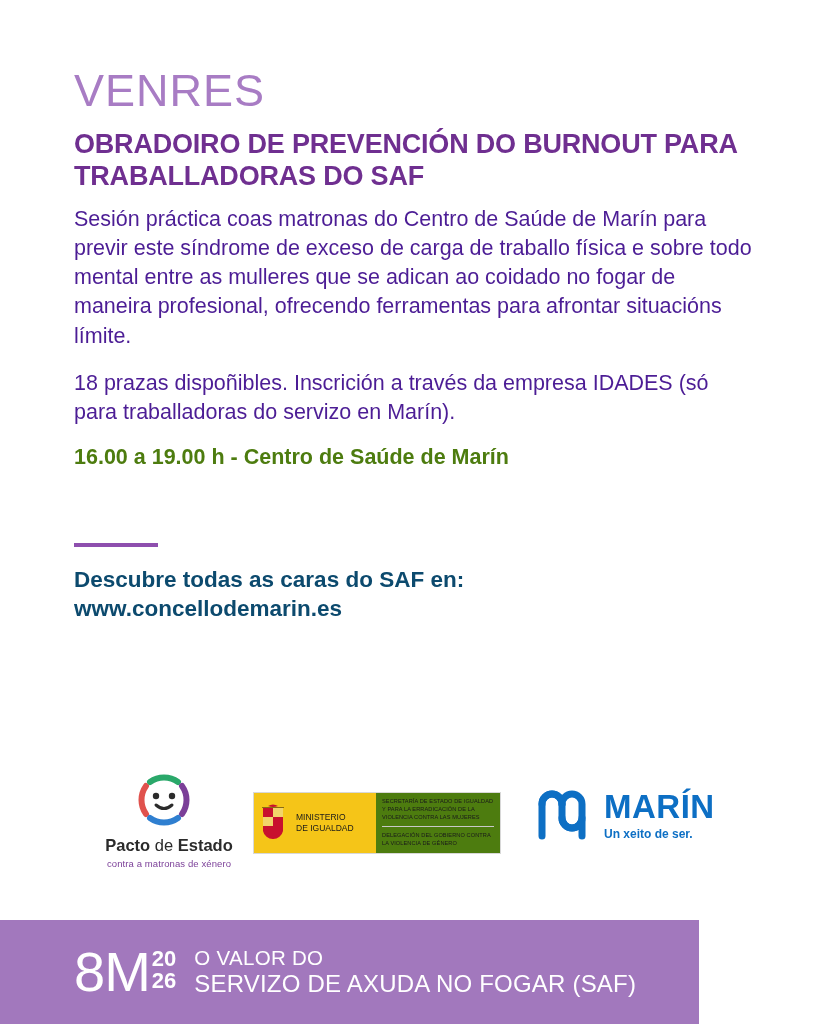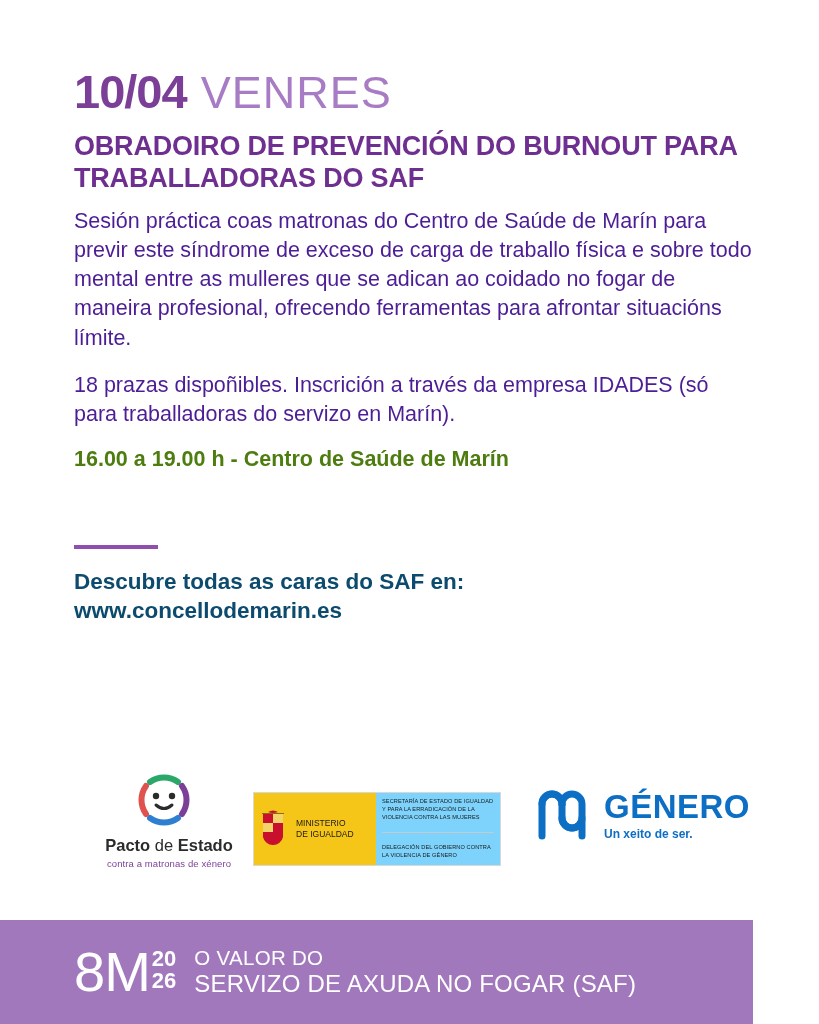--- a/index.html
+++ b/index.html
@@ -122,23 +122,23 @@
     letter-spacing: 0.1px;
   }
 
   
   .logo-min {
     position: absolute;
     left: 253px;
     top: 20px;
     display: flex;
     width: 248px;
-    height: 74px;
+    height: 62px;
     border: 1px solid #d8d8d8;
-    background: #7dd3fc;
+    background: #4d7c0f;
   }
   .min-flag {
     width: 122px;
     background: #f5c518;
     display: flex;
     align-items: center;
     gap: 6px;
     padding-left: 6px;
   }
   .min-shield {
@@ -193,21 +193,21 @@
     font-weight: 700;
     color: #0d6fc4;
     margin-top: 4px;
   }
 
   
   .footer {
     position: absolute;
     left: 0;
     bottom: 0;
-    width: 753px;
+    width: 699px;
     height: 104px;
     background: #a278bd;
     display: flex;
     align-items: center;
     padding-left: 74px;
     gap: 18px;
   }
   .f-8m {
     display: flex;
     align-items: flex-start;
@@ -243,21 +243,20 @@
   }
 </style>
 </head>
 <body>
 
 <div class="poster">
 
   <div class="content">
 
     <div class="date-line">
-      <span class="date-num">10/04</span>
       <span class="date-day">VENRES</span>
     </div>
 
     <h1 class="title">OBRADOIRO DE PREVENCIÓN DO BURNOUT PARA TRABALLADORAS DO SAF</h1>
 
     <p class="para">Sesión práctica coas matronas do Centro de Saúde de Marín para previr este síndrome de exceso de carga de traballo física e sobre todo mental entre as mulleres que se adican ao coidado no fogar de maneira profesional, ofrecendo ferramentas para afrontar situacións límite.</p>
 
     <p class="para tight">18 prazas dispoñibles. Inscrición a través da empresa IDADES (só para traballadoras do servizo en Marín).</p>
 
     <p class="para bold">16.00 a 19.00 h - Centro de Saúde de Marín</p>
@@ -314,21 +313,21 @@
       </div>
     </div>
 
     <div class="logo-marin">
       <svg class="marin-mark" viewBox="0 0 56 54">
         <path d="M6 48 L6 16 a10 10 0 0 1 20 0 L26 30 a10 10 0 0 0 20 0 L46 48" stroke="#0d6fc4" stroke-width="7" fill="none" stroke-linecap="round" stroke-linejoin="round"></path>
         <path d="M6 16 a10 10 0 0 1 20 0" stroke="#0d6fc4" stroke-width="7" fill="none" stroke-linecap="round"></path>
         <path d="M26 30 a10 10 0 0 0 20 0 L46 16 a10 10 0 0 0 -20 0" stroke="#0d6fc4" stroke-width="7" fill="none" stroke-linecap="round" stroke-linejoin="round"></path>
       </svg>
       <div class="marin-text">
-        <div class="marin-name">GÉNERO</div>
+        <div class="marin-name">MARÍN</div>
         <div class="marin-tag">Un xeito de ser.</div>
       </div>
     </div>
 
   </div>
 
   <div class="footer">
     <div class="f-8m">
       <div class="f-8m-main">8M</div>
       <div class="f-8m-year">

